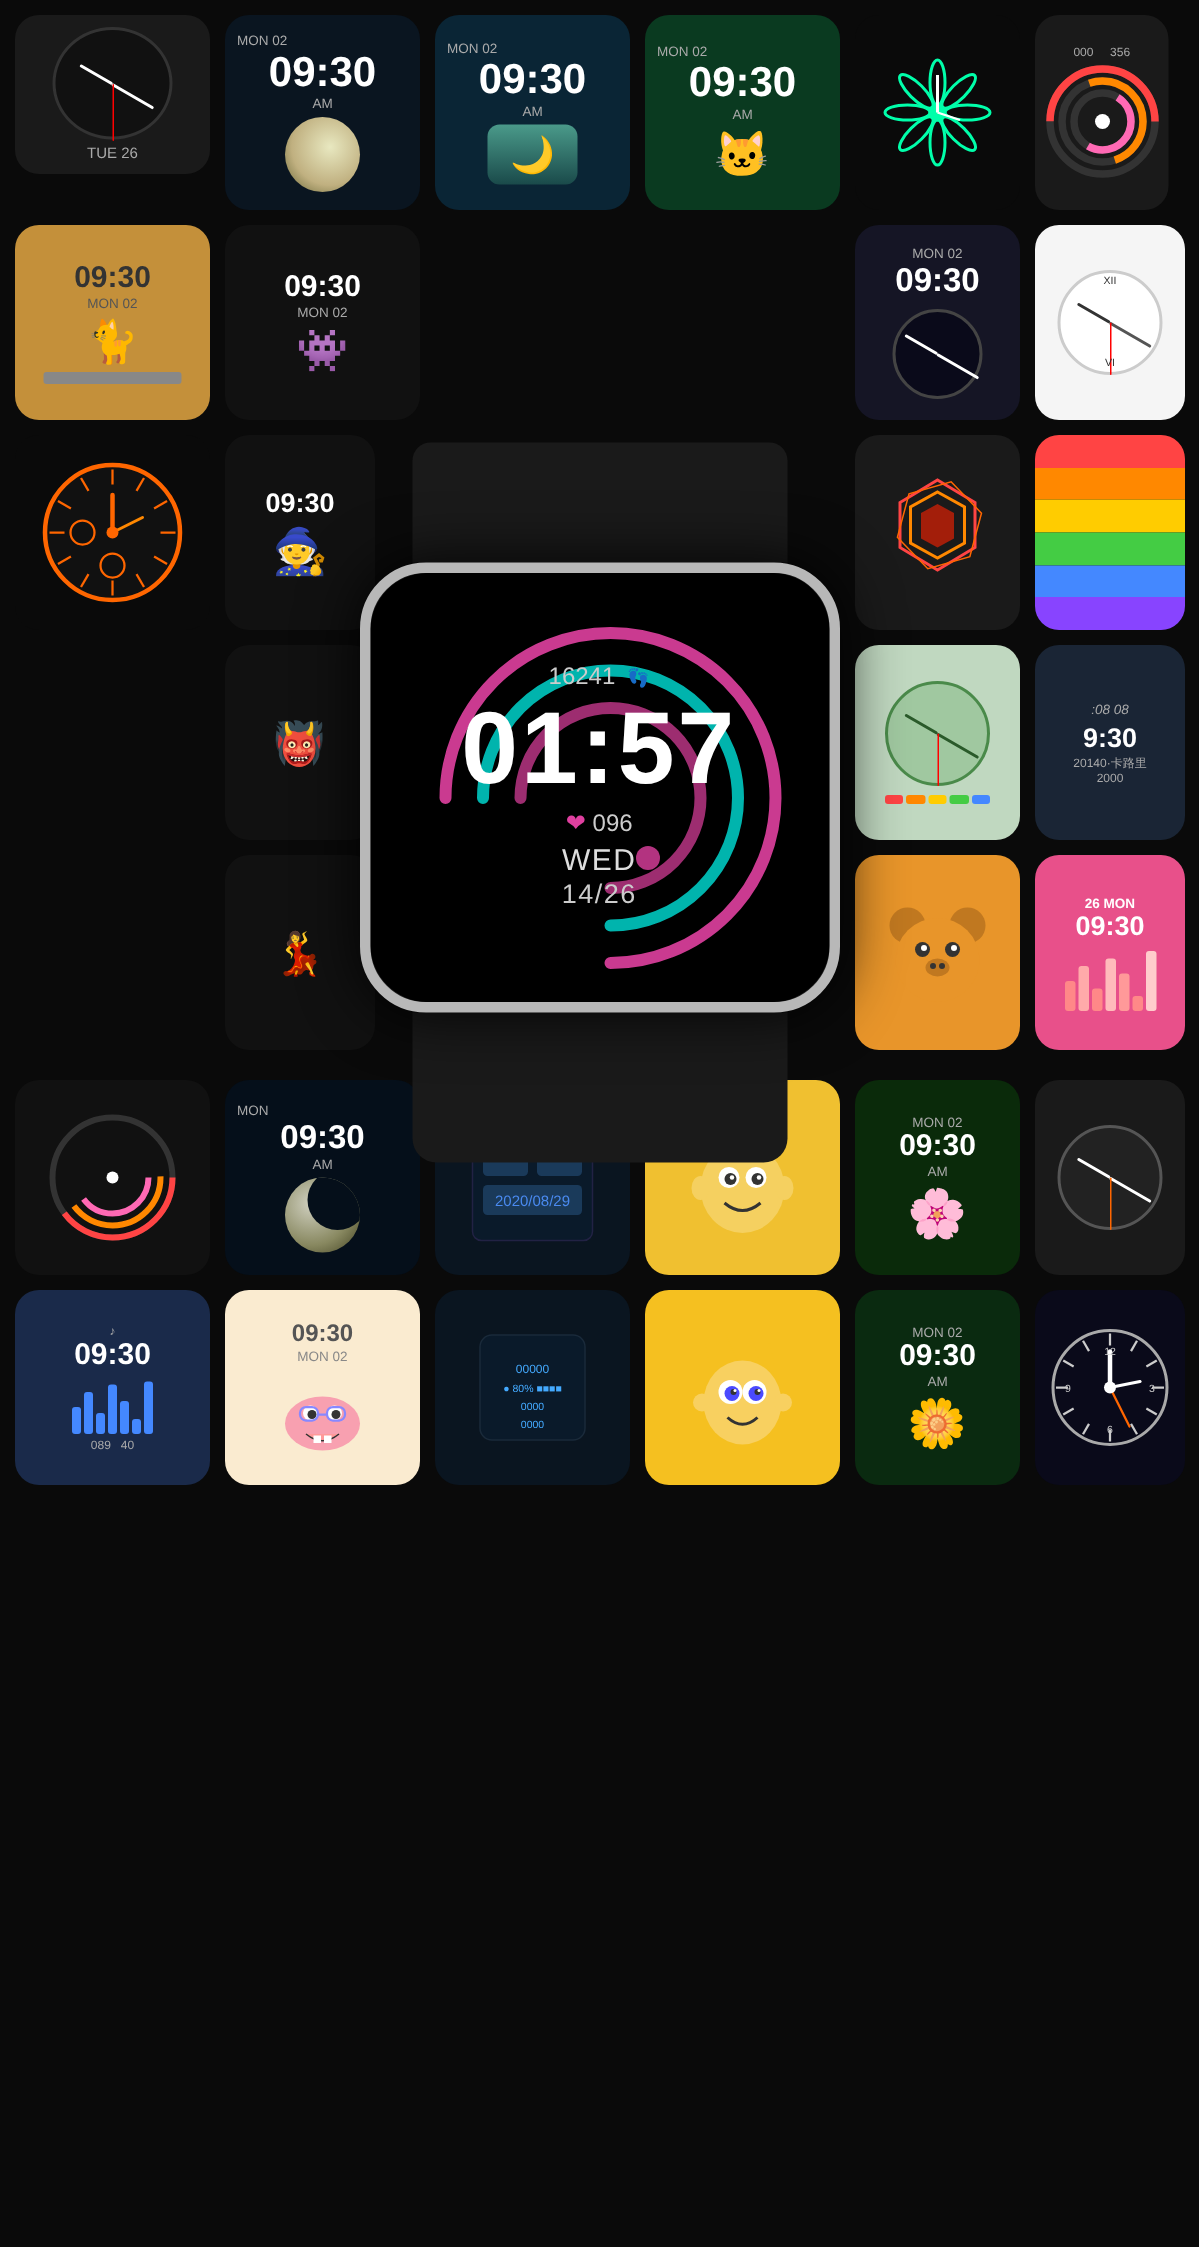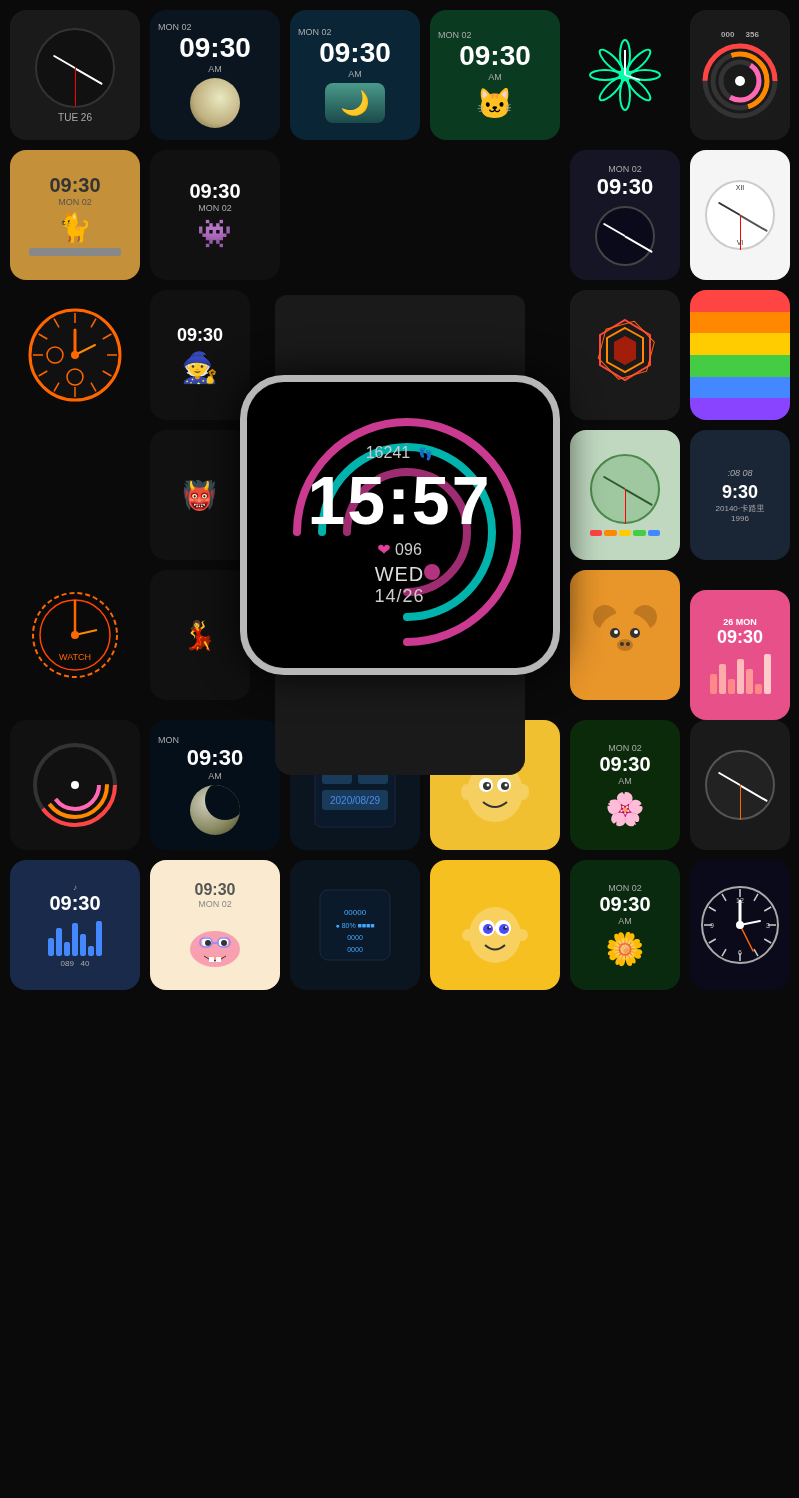--- a/index.html
+++ b/index.html
@@ -40,46 +40,46 @@
       border-radius: 16px;
       overflow: hidden;
       display: flex;
       align-items: center;
       justify-content: center;
       font-size: 11px;
       color: white;
     }
 
     
-    .wf-1 { left: 10px; top: 10px; width: 130px; height: 130px; background: #1a1a1a; }
+    .wf-1 { left: 10px; top: 10px; width: 130px; height: 106px; background: #1a1a1a; }
     .wf-2 { left: 150px; top: 10px; width: 130px; height: 130px; background: #0d1b2a; }
     .wf-3 { left: 290px; top: 10px; width: 130px; height: 130px; background: #1a3a4a; }
     .wf-4 { left: 430px; top: 10px; width: 130px; height: 130px; background: #0a3a2a; }
     .wf-5 { left: 570px; top: 10px; width: 110px; height: 130px; background: #111; }
-    .wf-6 { left: 690px; top: 10px; width: 100px; height: 130px; background: #1a1a1a; font-weight: bold; }
+    .wf-6 { left: 690px; top: 10px; width: 89px; height: 130px; background: #1a1a1a; }
 
     .wf-7 { left: 10px; top: 150px; width: 130px; height: 130px; background: #d4a460; }
     .wf-8 { left: 150px; top: 150px; width: 130px; height: 130px; background: #111; }
     .wf-9 { left: 570px; top: 150px; width: 110px; height: 130px; background: #1a1a2a; }
     .wf-10 { left: 690px; top: 150px; width: 100px; height: 130px; background: #fff; }
 
     .wf-11 { left: 10px; top: 290px; width: 130px; height: 130px; background: #1a1a1a; }
     .wf-12 { left: 150px; top: 290px; width: 100px; height: 130px; background: #111; }
     .wf-13 { left: 570px; top: 290px; width: 110px; height: 130px; background: #222; }
     .wf-14 { left: 690px; top: 290px; width: 100px; height: 130px; background: #f5a623; }
 
     .wf-15 { left: 10px; top: 430px; width: 130px; height: 130px; background: #f0e8d0; }
     .wf-16 { left: 150px; top: 430px; width: 100px; height: 130px; background: #111; }
     .wf-17 { left: 570px; top: 430px; width: 110px; height: 130px; background: #d4e8d0; }
     .wf-18 { left: 690px; top: 430px; width: 100px; height: 130px; background: #2a3a4a; }
 
     .wf-19 { left: 10px; top: 570px; width: 130px; height: 130px; background: #1a1a1a; }
     .wf-20 { left: 150px; top: 570px; width: 100px; height: 130px; background: #111; }
     .wf-21 { left: 570px; top: 570px; width: 110px; height: 130px; background: #f5a623; }
-    .wf-22 { left: 690px; top: 570px; width: 100px; height: 130px; background: #ff69b4; margin-top: 20px; }
+    .wf-22 { left: 690px; top: 570px; width: 100px; height: 130px; background: #ff69b4; }
 
     .wf-23 { left: 10px; top: 720px; width: 130px; height: 130px; background: #111; }
     .wf-24 { left: 150px; top: 720px; width: 130px; height: 130px; background: #0d1b2a; }
     .wf-25 { left: 290px; top: 720px; width: 130px; height: 130px; background: #1a2a3a; }
     .wf-26 { left: 430px; top: 720px; width: 130px; height: 130px; background: #f5a623; }
     .wf-27 { left: 570px; top: 720px; width: 110px; height: 130px; background: #0a3a2a; }
     .wf-28 { left: 690px; top: 720px; width: 100px; height: 130px; background: #1a1a1a; }
 
     .wf-29 { left: 10px; top: 860px; width: 130px; height: 130px; background: #2a3a5a; }
     .wf-30 { left: 150px; top: 860px; width: 130px; height: 130px; background: #f5e6c8; }
@@ -337,36 +337,24 @@
           <div style="flex:1; height:6px; background:#4488ff; border-radius:2px;"></div>
         </div>
       </div>
     </div>
 
     <div class="watch-face wf-18" style="background:#1a2535; left:690px; top:430px; width:100px; height:130px; position:absolute; border-radius:16px; overflow:hidden;">
       <div class="wf-inner">
         <div style="font-size:9px; color:#aaa;font-style:italic;">:08 08</div>
         <div style="font-size:18px; font-weight:bold; color:white; margin-top:4px;">9:30</div>
         <div style="font-size:8px; color:#aaa; margin-top:0;">20140·卡路里</div>
-        <div style="font-size:8px; color:#aaa;">1996</div>
-      </div>
-    </div>
-
-    <div class="watch-face wf-19" style="background:#0a0a0a; left:10px; top:570px; width:130px; height:130px; position:absolute; border-radius:16px; overflow:hidden;">
-      <div class="wf-inner">
-        <svg width="100" height="100" viewBox="0 0 100 100">
-          <circle cx="50" cy="50" r="42" fill="none" stroke="#ff6600" stroke-width="2" stroke-dasharray="5,3"></circle>
-          <circle cx="50" cy="50" r="35" fill="none" stroke="#ff4400" stroke-width="1.5"></circle>
-          <line x1="50" y1="50" x2="50" y2="15" stroke="#ff6600" stroke-width="2.5"></line>
-          <line x1="50" y1="50" x2="72" y2="45" stroke="#ff8800" stroke-width="2"></line>
-          <circle cx="50" cy="50" r="4" fill="#ff6600"></circle>
-          <text x="50" y="75" fill="#ff6600" font-size="9" text-anchor="middle">WATCH</text>
-        </svg>
-      </div>
-    </div>
+        <div style="font-size:8px; color:#aaa;">2000</div>
+      </div>
+    </div>
+
 
     <div class="watch-face wf-20" style="background:#111; left:150px; top:570px; width:100px; height:130px; position:absolute; border-radius:16px; overflow:hidden;">
       <div class="wf-inner">
         <div style="font-size:28px;">💃</div>
       </div>
     </div>
 
     <div class="watch-face wf-21" style="background:#e8952a; left:570px; top:570px; width:110px; height:130px; position:absolute; border-radius:16px; overflow:hidden;">
       <div class="wf-inner">
 
@@ -631,21 +619,21 @@
             <path d="M 160 150 m -60 0 a 60 60 0 0 1 120 0 a 60 60 0 0 1 -60 60" fill="none" stroke="#e040a0" stroke-width="8" stroke-linecap="round" opacity="0.7"></path>
 
             <circle cx="185" cy="190" r="8" fill="#e040a0" opacity="0.8"></circle>
           </svg>
 
           <div style="position:absolute; top:0; left:0; right:0; bottom:0; display:flex; flex-direction:column; align-items:center; justify-content:center; z-index:2;">
             <div style="font-size:15px; color:#aaa; margin-bottom:4px;">
               <span style="font-size:16px; color:#ccc;">16241</span>
               <span style="font-size:12px; margin-left:4px;">👣</span>
             </div>
-            <div style="font-size:68px; font-weight:bold; color:white; letter-spacing:2px; line-height:1;">15:57</div>
+            <div style="font-size:68px; font-weight:bold; color:white; letter-spacing:2px; line-height:1;">01:57</div>
             <div style="font-size:16px; color:#aaa; margin-top:6px;">
               <span style="color:#e040a0;">❤</span>
               <span style="color:#ccc;">096</span>
             </div>
             <div style="font-size:20px; color:#ddd; margin-top:4px; letter-spacing:1px;">WED</div>
             <div style="font-size:18px; color:#ccc; letter-spacing:1px;">14/26</div>
           </div>
         </div>
       </div>
 

